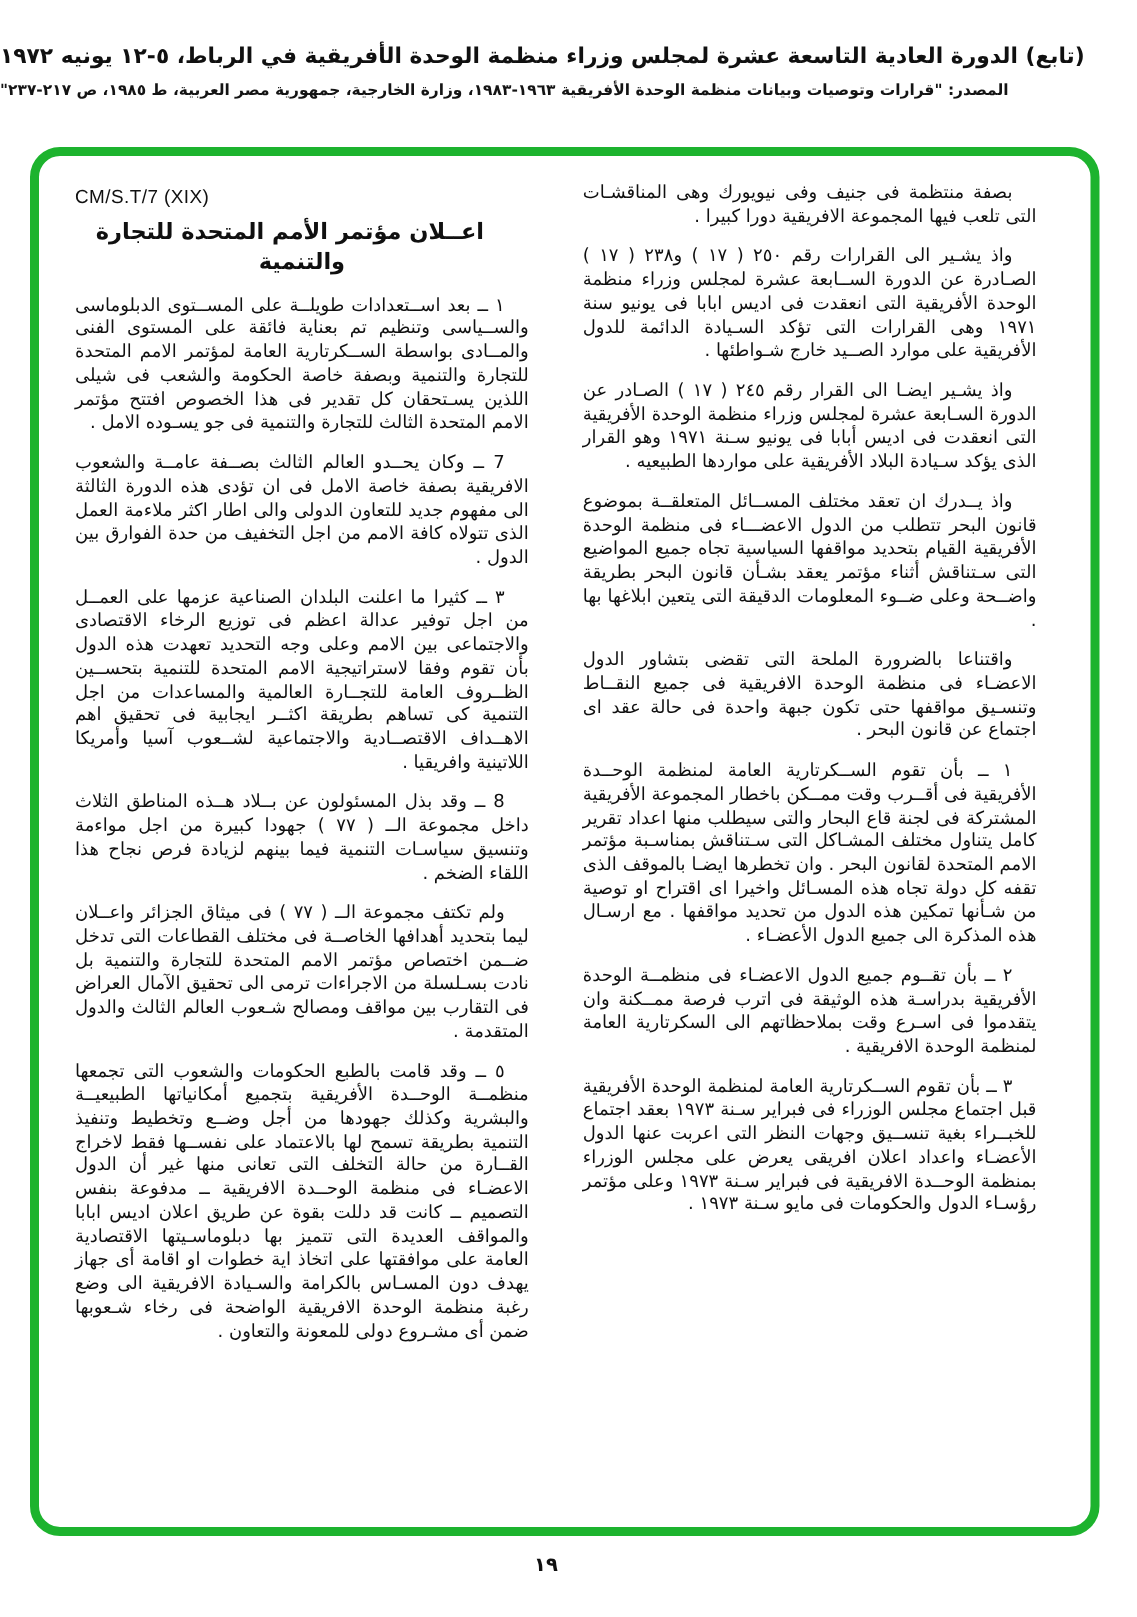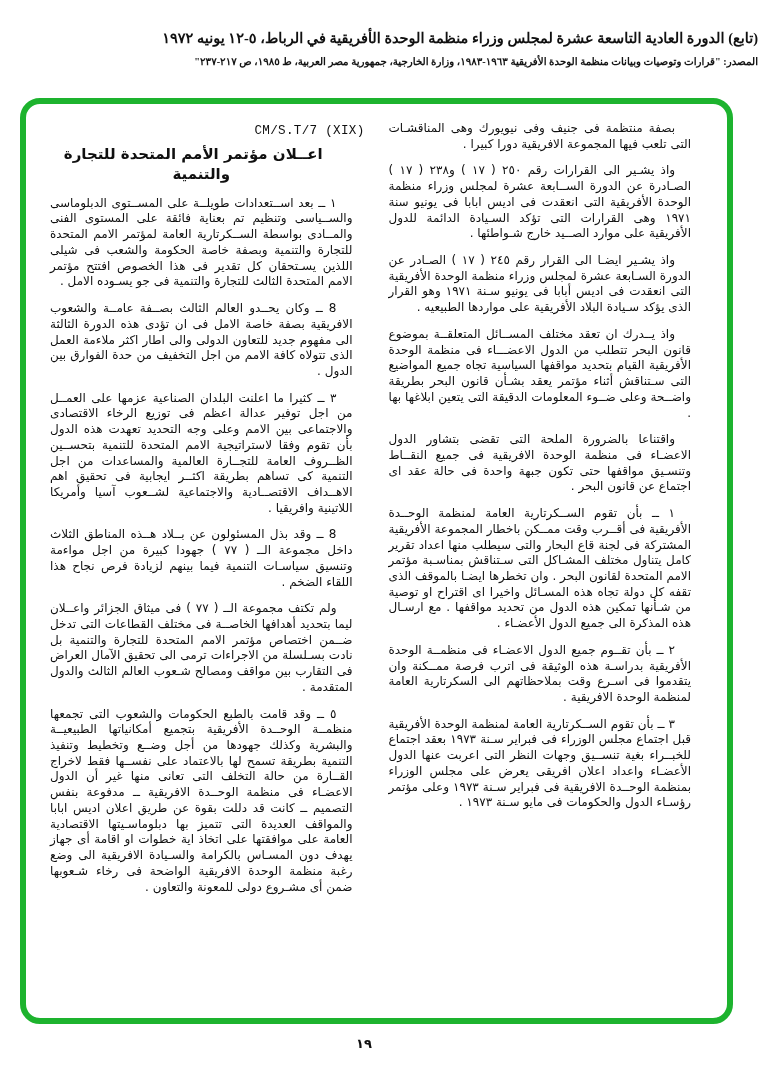--- a/index.html
+++ b/index.html
@@ -8,21 +8,21 @@
     width: 758px; height: 1078px;
     background: #ffffff;
     font-family: "DejaVu Sans", sans-serif;
     color: var(--ink);
     position: relative;
     overflow: hidden;
   }
   
   .page-header {
     position: absolute; top: 30px; left: 0; width: 758px;
-    text-align: right; direction: rtl; font-family: Liberation Serif, serif;
+    text-align: left; direction: rtl;
   }
   .session-line {
     font-size: 14.5px; font-weight: bold; letter-spacing: .1px;
   }
   .source-line {
     font-size: 10.3px; font-weight: bold; margin-top: 8px; color: #141414;
   }
   
   .document-frame {
     position: absolute; left: 20px; top: 98px;
@@ -40,24 +40,24 @@
     flex: 1 1 0; min-width: 0;
     direction: rtl;
     text-align: justify;
     font-size: 12px;
     line-height: 1.31;
     color: var(--ink);
   }
   .col p { margin: 0 12px 11px 0; text-indent: 16px; }
   .col p.no-justify { text-align: right; }
   .doc-ref {
-    direction: ltr; text-align: right;
+    direction: ltr; text-align: left;
     font-size: 12.6px; letter-spacing: .3px;
     margin: 2px 0 6px 0;
-    font-family: Liberation Mono, monospace;
+    font-family: Liberation Sans, sans-serif;
   }
   .declaration-title {
     font-weight: bold; text-align: center;
     font-size: 15px;
     margin: 2px 6px 14px 6px;
     text-indent: 0;
   }
   
   .page-number {
     position: absolute; top: 1036px; left: 0; width: 728px;
@@ -85,21 +85,21 @@
       <p>واقتناعا بالضرورة الملحة التى تقضى بتشاور الدول الاعضـاء فى منظمة الوحدة الافريقية فى جميع النقــاط وتنسـيق مواقفها حتى تكون جبهة واحدة فى حالة عقد اى اجتماع عن قانون البحر .</p>
       <p>١ ــ بأن تقوم الســكرتارية العامة لمنظمة الوحــدة الأفريقية فى أقــرب وقت ممــكن باخطار المجموعة الأفريقية المشتركة فى لجنة قاع البحار والتى سيطلب منها اعداد تقرير كامل يتناول مختلف المشـاكل التى سـتناقش بمناسـبة مؤتمر الامم المتحدة لقانون البحر . وان تخطرها ايضـا بالموقف الذى تقفه كل دولة تجاه هذه المسـائل واخيرا اى اقتراح او توصية من شـأنها تمكين هذه الدول من تحديد مواقفها . مع ارسـال هذه المذكرة الى جميع الدول الأعضـاء .</p>
       <p>٢ ــ بأن تقــوم جميع الدول الاعضـاء فى منظمــة الوحدة الأفريقية بدراسـة هذه الوثيقة فى اترب فرصة ممــكنة وان يتقدموا فى اسـرع وقت بملاحظاتهم الى السكرتارية العامة لمنظمة الوحدة الافريقية .</p>
       <p>٣ ــ بأن تقوم الســكرتارية العامة لمنظمة الوحدة الأفريقية قبل اجتماع مجلس الوزراء فى فبراير سـنة ١٩٧٣ بعقد اجتماع للخبــراء بغية تنســيق وجهات النظر التى اعربت عنها الدول الأعضـاء واعداد اعلان افريقى يعرض على مجلس الوزراء بمنظمة الوحــدة الافريقية فى فبراير سـنة ١٩٧٣ وعلى مؤتمر رؤسـاء الدول والحكومات فى مايو سـنة ١٩٧٣ .</p>
     </div>
 
     <div class="col">
       <div class="doc-ref">CM/S.T/7 (XIX)</div>
       <p class="declaration-title">اعــلان مؤتمر الأمم المتحدة للتجارة والتنمية</p>
       <p>١ ــ بعد اســتعدادات طويلــة على المســتوى الدبلوماسى والســياسى وتنظيم تم بعناية فائقة على المستوى الفنى والمــادى بواسطة الســكرتارية العامة لمؤتمر الامم المتحدة للتجارة والتنمية وبصفة خاصة الحكومة والشعب فى شيلى اللذين يسـتحقان كل تقدير فى هذا الخصوص افتتح مؤتمر الامم المتحدة الثالث للتجارة والتنمية فى جو يسـوده الامل .</p>
-      <p>8 ــ وكان يحــدو العالم الثالث بصــفة عامــة والشعوب الافريقية بصفة خاصة الامل فى ان تؤدى هذه الدورة الثالثة الى مفهوم جديد للتعاون الدولى والى اطار اكثر ملاءمة العمل الذى تتولاه كافة الامم من اجل التخفيف من حدة الفوارق بين الدول .</p>
+      <p>7 ــ وكان يحــدو العالم الثالث بصــفة عامــة والشعوب الافريقية بصفة خاصة الامل فى ان تؤدى هذه الدورة الثالثة الى مفهوم جديد للتعاون الدولى والى اطار اكثر ملاءمة العمل الذى تتولاه كافة الامم من اجل التخفيف من حدة الفوارق بين الدول .</p>
       <p>٣ ــ كثيرا ما اعلنت البلدان الصناعية عزمها على العمــل من اجل توفير عدالة اعظم فى توزيع الرخاء الاقتصادى والاجتماعى بين الامم وعلى وجه التحديد تعهدت هذه الدول بأن تقوم وفقا لاستراتيجية الامم المتحدة للتنمية بتحســين الظــروف العامة للتجــارة العالمية والمساعدات من اجل التنمية كى تساهم بطريقة اكثــر ايجابية فى تحقيق اهم الاهــداف الاقتصــادية والاجتماعية لشــعوب آسيا وأمريكا اللاتينية وافريقيا .</p>
       <p>8 ــ وقد بذل المسئولون عن بــلاد هــذه المناطق الثلاث داخل مجموعة الــ ( ٧٧ ) جهودا كبيرة من اجل مواءمة وتنسيق سياسـات التنمية فيما بينهم لزيادة فرص نجاح هذا اللقاء الضخم .</p>
       <p>ولم تكتف مجموعة الــ ( ٧٧ ) فى ميثاق الجزائر واعــلان ليما بتحديد أهدافها الخاصــة فى مختلف القطاعات التى تدخل ضــمن اختصاص مؤتمر الامم المتحدة للتجارة والتنمية بل نادت بسـلسلة من الاجراءات ترمى الى تحقيق الآمال العراض فى التقارب بين مواقف ومصالح شـعوب العالم الثالث والدول المتقدمة .</p>
       <p>٥ ــ وقد قامت بالطبع الحكومات والشعوب التى تجمعها منظمــة الوحــدة الأفريقية بتجميع أمكانياتها الطبيعيــة والبشرية وكذلك جهودها من أجل وضــع وتخطيط وتنفيذ التنمية بطريقة تسمح لها بالاعتماد على نفســها فقط لاخراج القــارة من حالة التخلف التى تعانى منها غير أن الدول الاعضـاء فى منظمة الوحــدة الافريقية ــ مدفوعة بنفس التصميم ــ كانت قد دللت بقوة عن طريق اعلان اديس ابابا والمواقف العديدة التى تتميز بها دبلوماسـيتها الاقتصادية العامة على موافقتها على اتخاذ اية خطوات او اقامة أى جهاز يهدف دون المسـاس بالكرامة والسـيادة الافريقية الى وضع رغبة منظمة الوحدة الافريقية الواضحة فى رخاء شـعوبها ضمن أى مشـروع دولى للمعونة والتعاون .</p>
     </div>
 
   </div>
 </div>
 
 <div class="page-number">١٩</div>

